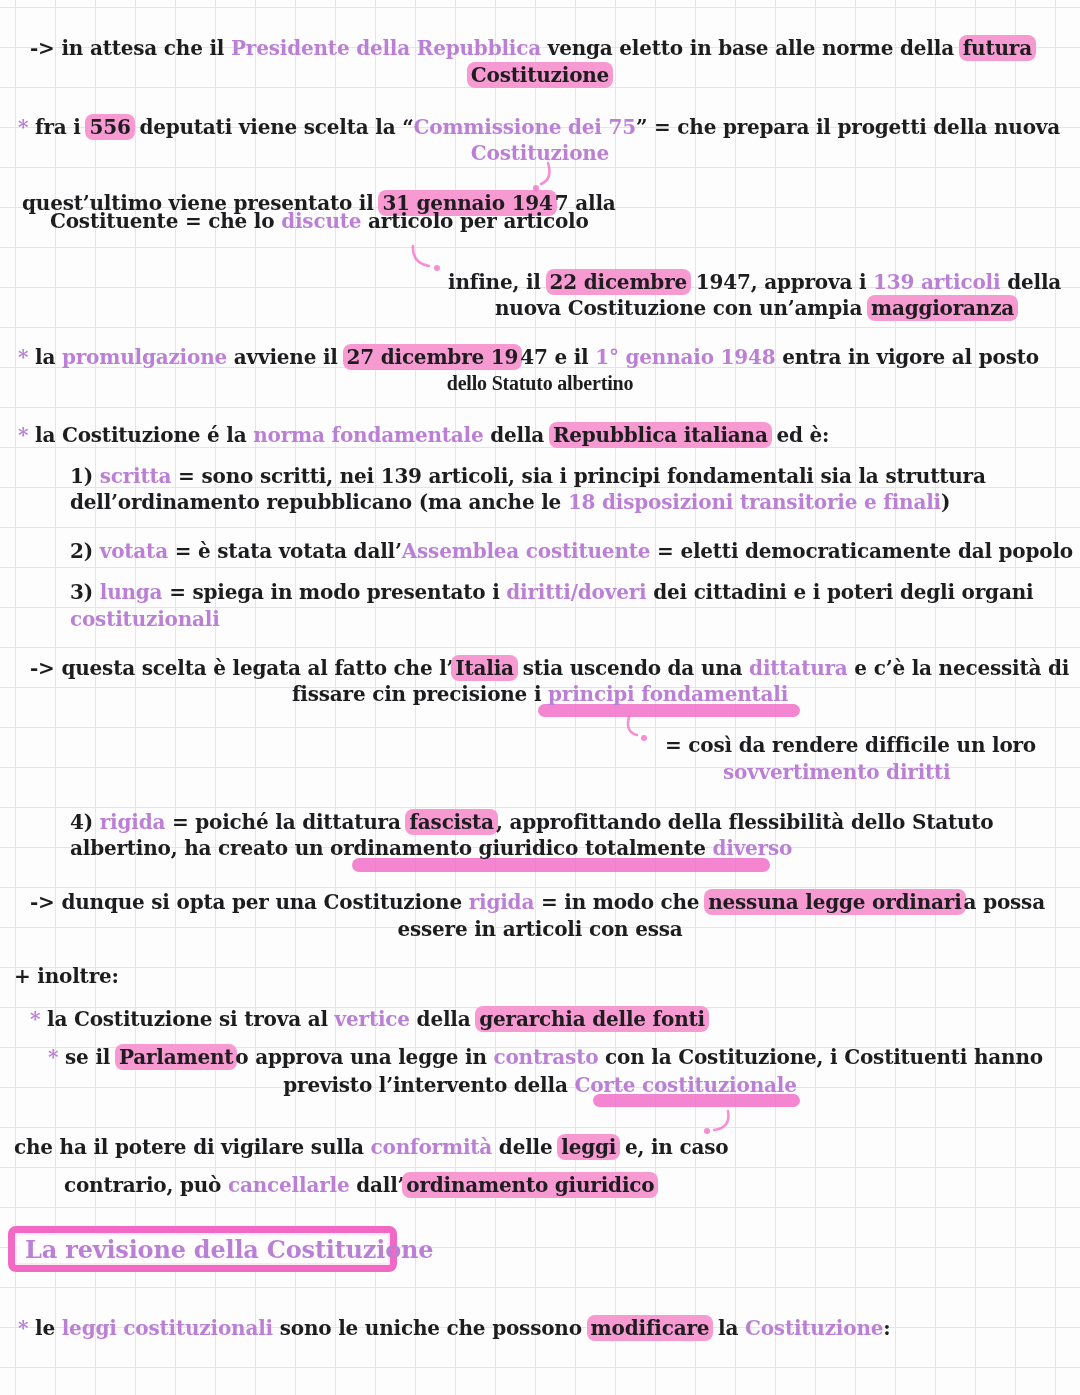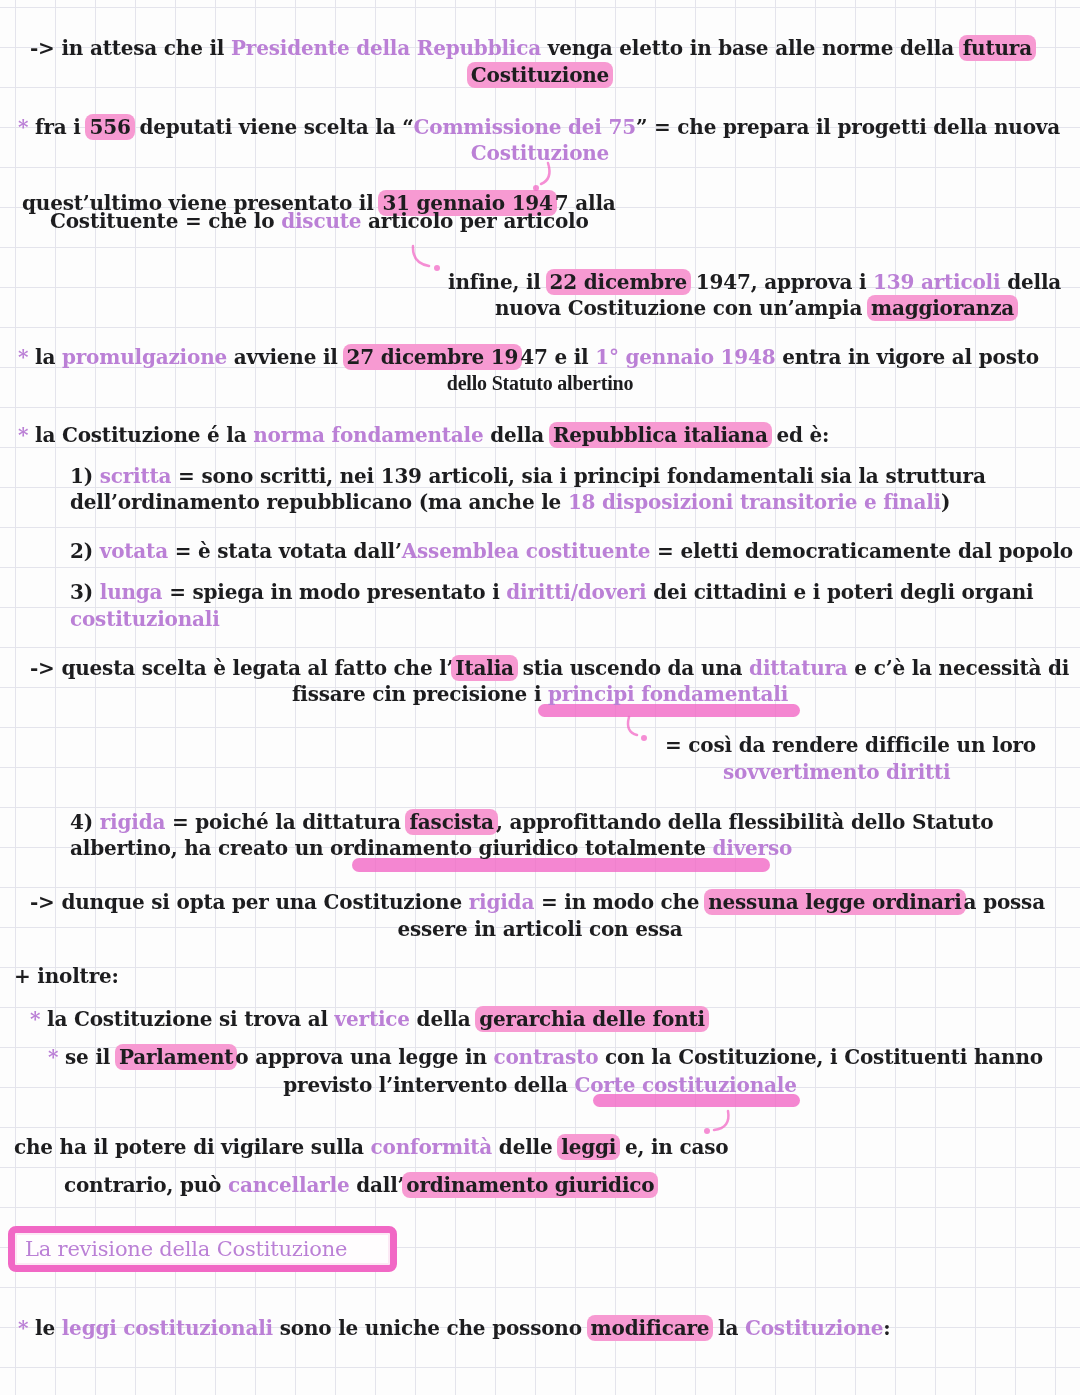--- a/index.html
+++ b/index.html
@@ -59,22 +59,22 @@
     width:355px;height:32px;
     border:7px solid var(--marker);
     border-radius:8px;
     background:#fffdfe;
     box-shadow:inset 0 0 0 2px #fce9f5;
     display:flex;align-items:center;
     padding:0 10px;
     z-index:5;
   }
   #title-box span{
-    font-weight:normal;
-    font-size:21px;
+    font-weight:bold;
+    font-size:24px;
     color:var(--purple);
     letter-spacing:-0.2px;
     white-space:nowrap;
   }
 </style>
 </head>
 <body>
 
 <div id="page">
   <svg id="connector-svg">

